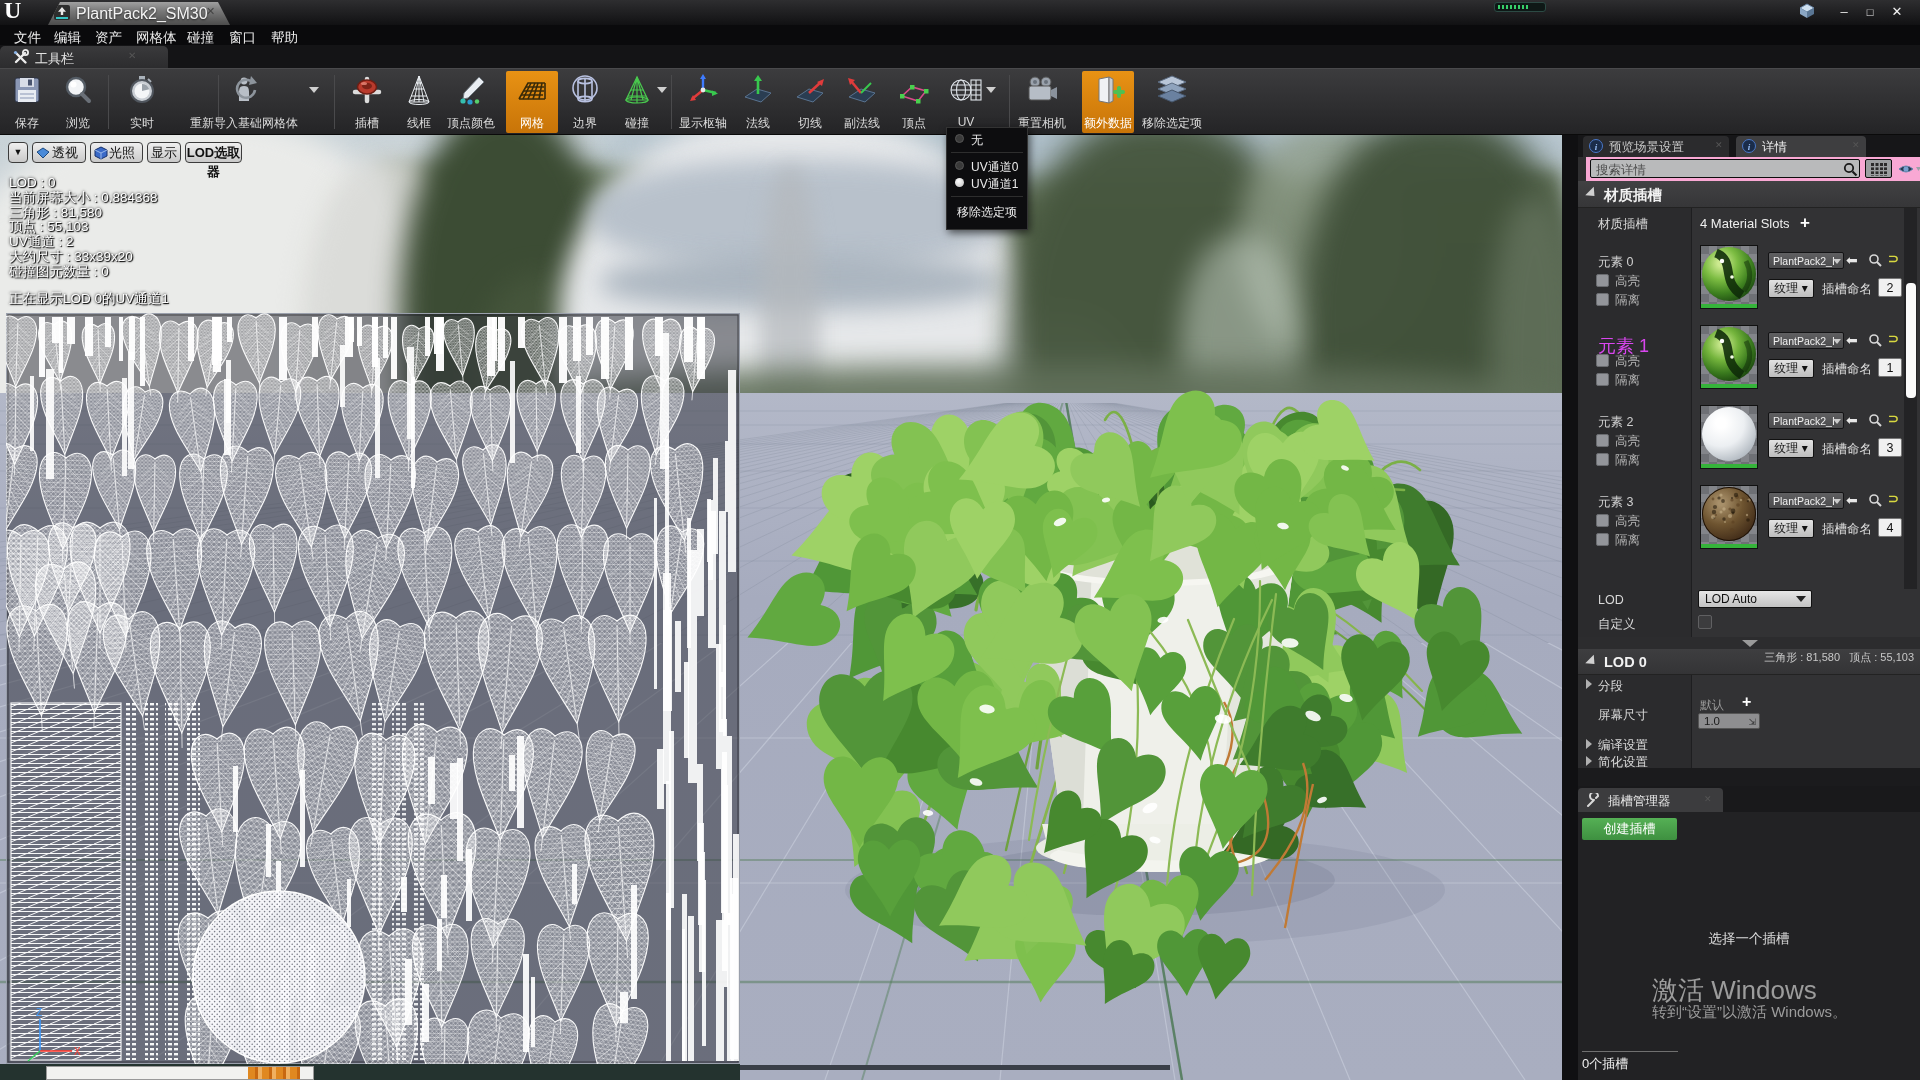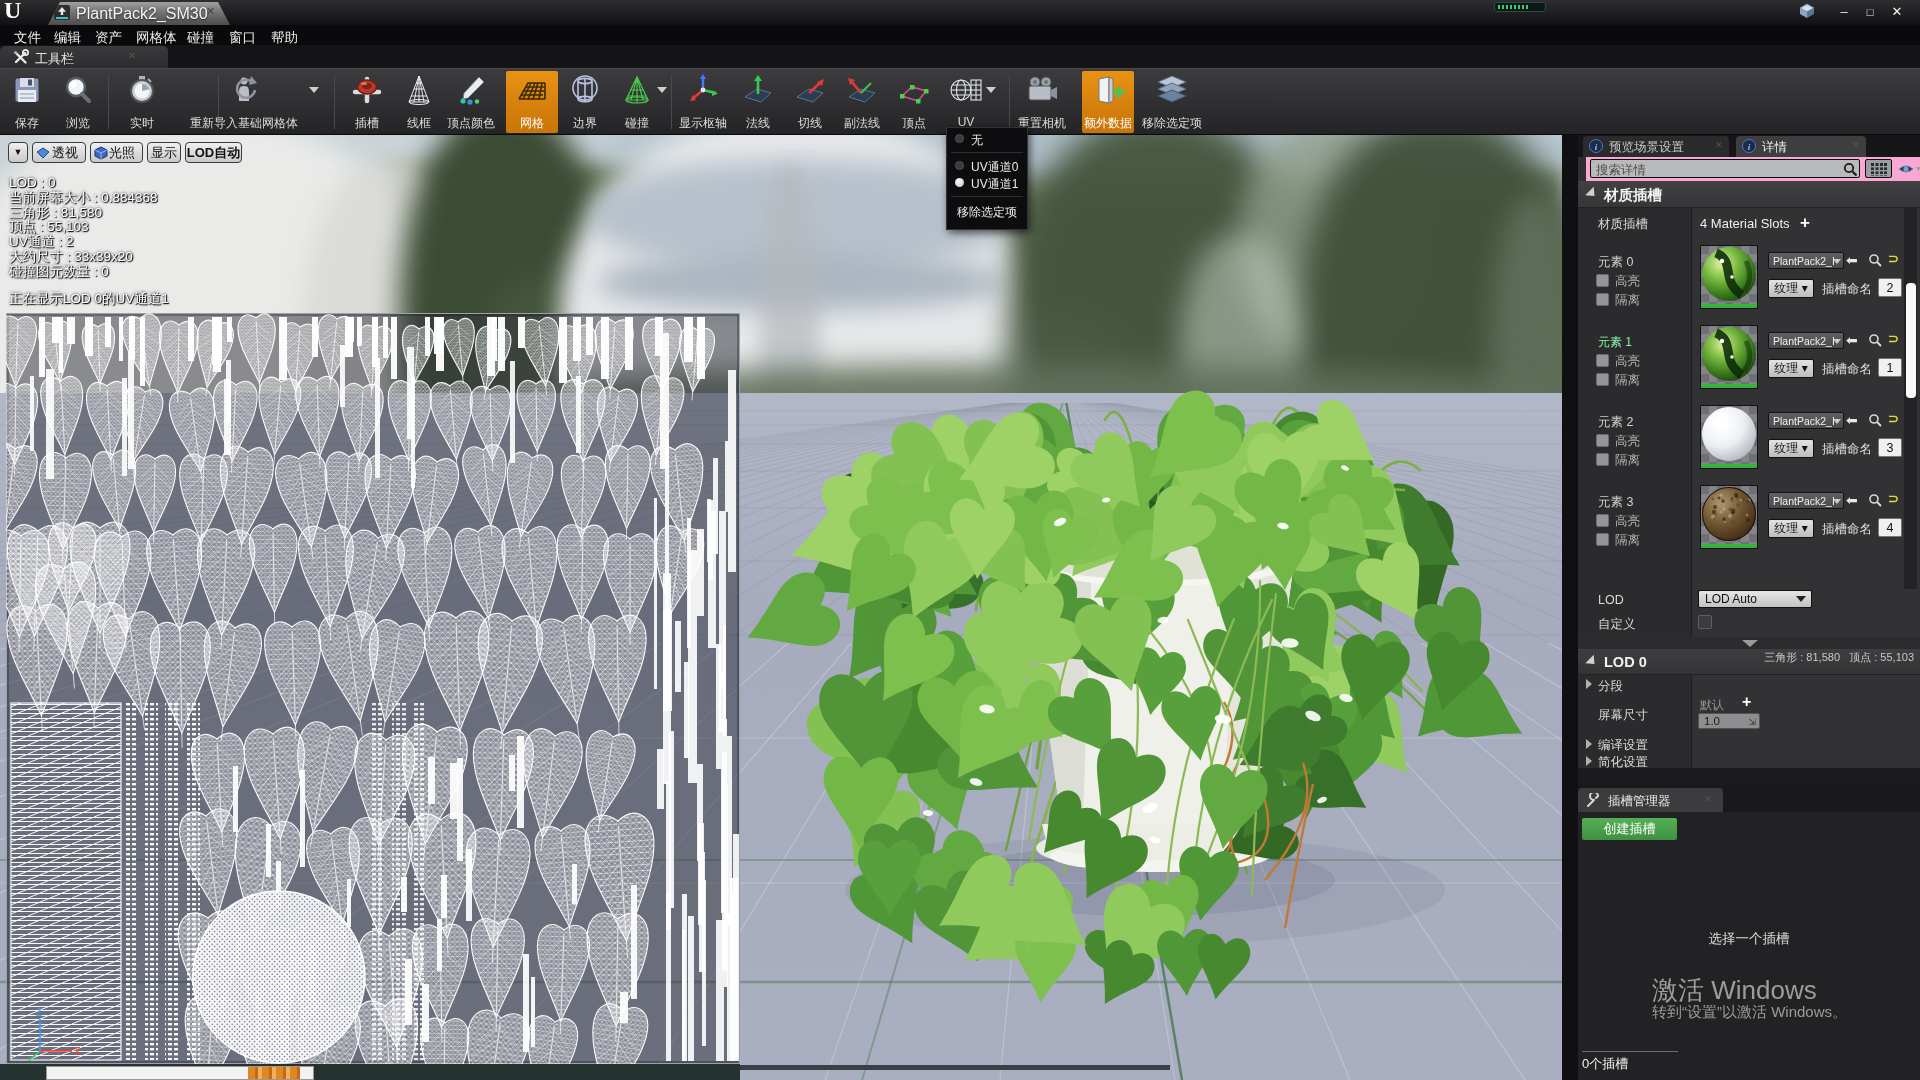--- a/index.html
+++ b/index.html
@@ -939,21 +939,21 @@
 <div class="abs" style="left:32px;top:7px;width:54px;height:21px;background:linear-gradient(#efefef,#c9c9c9);border:1.5px solid #3c3c3c;border-radius:4px;font-size:13px;color:#111;line-height:19px">
 <svg class="abs" style="left:3px;top:4px" width="14" height="12">
         <path d="M1,5 L7,1 L13,5 L7,11 Z" fill="#4a8ad8" stroke="#1c4a80"></path>
       </svg><span style="margin-left:19px">透视</span></div>
 <div class="abs" style="left:90px;top:7px;width:53px;height:21px;background:linear-gradient(#efefef,#c9c9c9);border:1.5px solid #3c3c3c;border-radius:4px;font-size:13px;color:#111;line-height:19px">
 <svg class="abs" style="left:3px;top:3px" width="14" height="14">
         <path d="M7,1 L13,4 L13,10 L7,13 L1,10 L1,4 Z" fill="#3a6ac8" stroke="#16306a"></path>
         <path d="M1,4 L7,7 L13,4 M7,7 L7,13" stroke="#9ab8e8" fill="none"></path>
       </svg><span style="margin-left:18px">光照</span></div>
 <div class="abs" style="left:147px;top:7px;width:34px;height:21px;background:linear-gradient(#efefef,#c9c9c9);border:1.5px solid #3c3c3c;border-radius:4px;text-align:center;font-size:13px;color:#111;line-height:19px">显示</div>
-<div class="abs" style="left:185px;top:7px;width:57px;height:21px;background:linear-gradient(#efefef,#c9c9c9);border:1.5px solid #3c3c3c;border-radius:4px;text-align:center;font-size:13px;font-weight:bold;color:#111;line-height:19px">LOD自动</div>
+<div class="abs" style="left:185px;top:7px;width:57px;height:21px;background:linear-gradient(#efefef,#c9c9c9);border:1.5px solid #3c3c3c;border-radius:4px;text-align:center;font-size:13px;font-weight:bold;color:#111;line-height:19px">LOD选取器</div>
 <div class="abs" style="left:9px;top:41px;font-size:13.5px;line-height:14.8px;color:#fff;text-shadow:1px 1px 1px #000,0 0 3px #000">
       <div>LOD : 0</div>
       <div>当前屏幕大小 : 0.884368</div>
       <div>三角形 : 81,580</div>
       <div>顶点 : 55,103</div>
       <div>UV通道 : 2</div>
       <div>大约尺寸 : 33x39x20</div>
       <div>碰撞图元数量 : 0</div>
       <div style="height:12px"></div>
       <div>正在显示LOD 0的UV通道1</div>
@@ -1050,21 +1050,21 @@
     <div class="abs" style="left:190px;top:117px;width:76px;height:17px;background:linear-gradient(#606062,#4a4a4c);border:1px solid #131315;border-radius:2px;font-size:10.5px;color:#f0f0f0;padding:2px 0 0 4px">PlantPack2_I<span style="position:absolute;right:2px;top:6px;width:0;height:0;border-left:4px solid transparent;border-right:4px solid transparent;border-top:5px solid #ccc"></span></div>
     <div class="abs" style="left:268px;top:117px;font-size:14px;color:#e8e8e8">⬅</div>
     <svg class="abs" style="left:290px;top:118px" width="14" height="14">
       <circle cx="6" cy="6" r="4" fill="none" stroke="#d8d8d8" stroke-width="1.6"></circle>
       <line x1="9" y1="9" x2="13" y2="13" stroke="#d8d8d8" stroke-width="2"></line>
     </svg>
     <div class="abs" style="left:310px;top:116px;font-size:13px;font-weight:bold;color:#d8d840">⊃</div>
     <div class="abs" style="left:190px;top:144px;width:46px;height:19px;background:linear-gradient(#e2e2e2,#bdbdbd);border:1px solid #111;border-radius:2px;font-size:12px;color:#111;text-align:center;line-height:17px">纹理 ▾</div>
     <div class="abs" style="left:244px;top:146px;font-size:12.5px;color:#e0e0e0">插槽命名</div>
     <div class="abs" style="left:300px;top:143px;width:24px;height:19px;background:#f0f0f0;border:1px solid #777;border-radius:2px;font-size:12.5px;color:#111;text-align:center;line-height:18px">2</div>
-    <div class="abs" style="left:20px;top:199px;font-size:12px;color:#86efac">元素 1</div>
+    <div class="abs" style="left:20px;top:199px;font-size:18px;color:#d946ef">元素 1</div>
     <div class="abs" style="left:18px;top:219px;width:13px;height:13px;background:#93959a;border:1px solid #6a6c70;border-radius:2px"></div>
     <div class="abs" style="left:37px;top:218px;font-size:12.5px;color:#b4b4b4">高亮</div>
     <div class="abs" style="left:18px;top:238px;width:13px;height:13px;background:#93959a;border:1px solid #6a6c70;border-radius:2px"></div>
     <div class="abs" style="left:37px;top:237px;font-size:12.5px;color:#b4b4b4">隔离</div>
     <div class="abs" style="left:122px;top:190px;width:58px;height:64px;background:repeating-conic-gradient(#83858a 0 25%,#6e7075 0 50%) 0 0/16px 16px;border:1px solid #111">
       <div class="abs" style="left:1px;top:1px;width:54px;height:54px;border-radius:50%;background:radial-gradient(circle at 38% 32%,#c6e68a 0 6%,#74b43c 32%,#3a7a1e 58%,#173f0c 82%,#0d2605)"></div>
       <svg class="abs" style="left:1px;top:1px" width="54" height="54">
         <path d="M14,6 C34,14 18,34 40,48" stroke="rgba(14,42,8,0.88)" stroke-width="9" fill="none"></path>
         <path d="M44,14 C50,26 48,36 42,44" stroke="rgba(14,42,8,0.5)" stroke-width="5" fill="none"></path>
         <circle cx="20" cy="14" r="2.2" fill="#fff"></circle>

